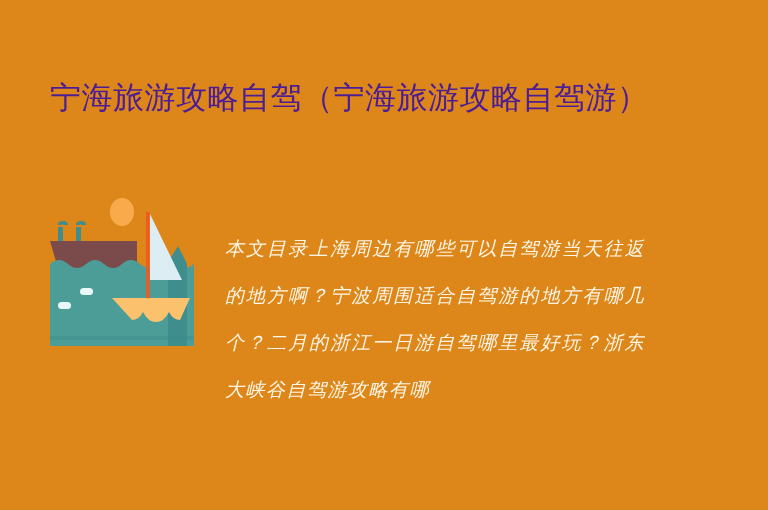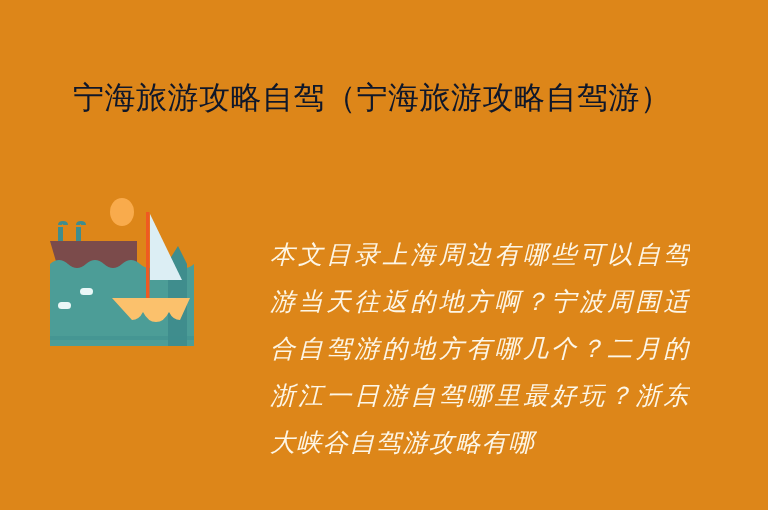--- a/index.html
+++ b/index.html
@@ -24,55 +24,53 @@
 
   
   .article-title {
     position: absolute;
     left: 50px;
     top: 52px;
     width: 600px;
     font-size: 31px;
     line-height: 49px;
     font-weight: 400;
-    color: #0f172a;
+    color: #4c1d95;
     letter-spacing: 0.5px;
     white-space: normal;
     word-break: break-all;
-    margin-left: 23px;
   }
 
   
   .illustration {
     position: absolute;
     left: 50px;
     top: 196px;
     width: 156px;
     height: 150px;
   }
   .illu-svg { display: block; width: 156px; height: 150px; }
 
   
   .article-body {
     position: absolute;
     left: 225px;
     top: 206px;
     width: 420px;
-    font-size: 25px;
+    font-size: 19px;
     line-height: 47px;
     color: #fdf6e6;
     text-align: justify;
     word-break: break-all;
     letter-spacing: 1.5px;
     font-family: "DejaVu Serif", "Liberation Serif", serif;
     font-style: italic;
     font-weight: 400;
     overflow: hidden;
     height: 236px;
-    margin-left: 45px;
   }
 </style>
 </head>
 <body>
 
 <div class="page">
 
   <h1 class="article-title">宁海旅游攻略自驾（宁海旅游攻略自驾游）</h1>
 
   <div class="illustration">

